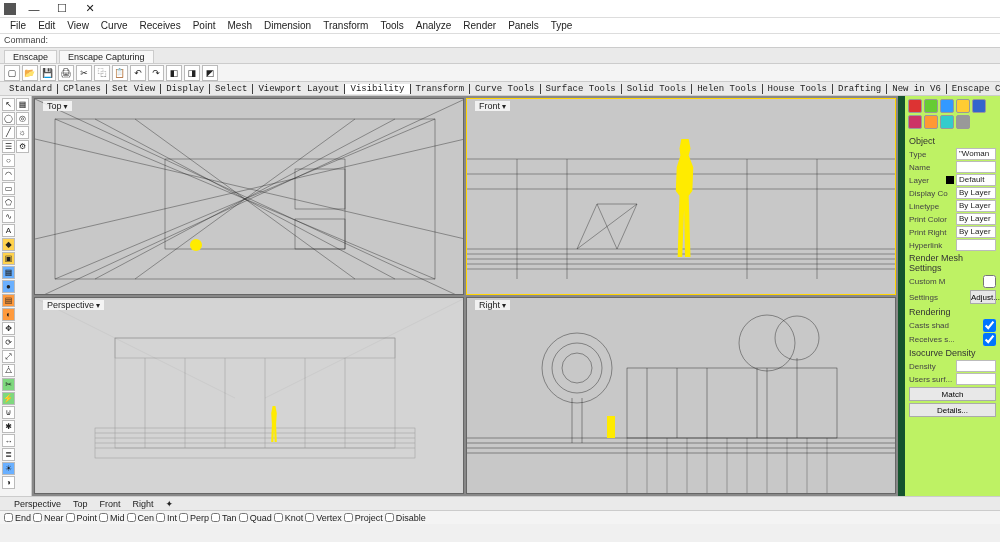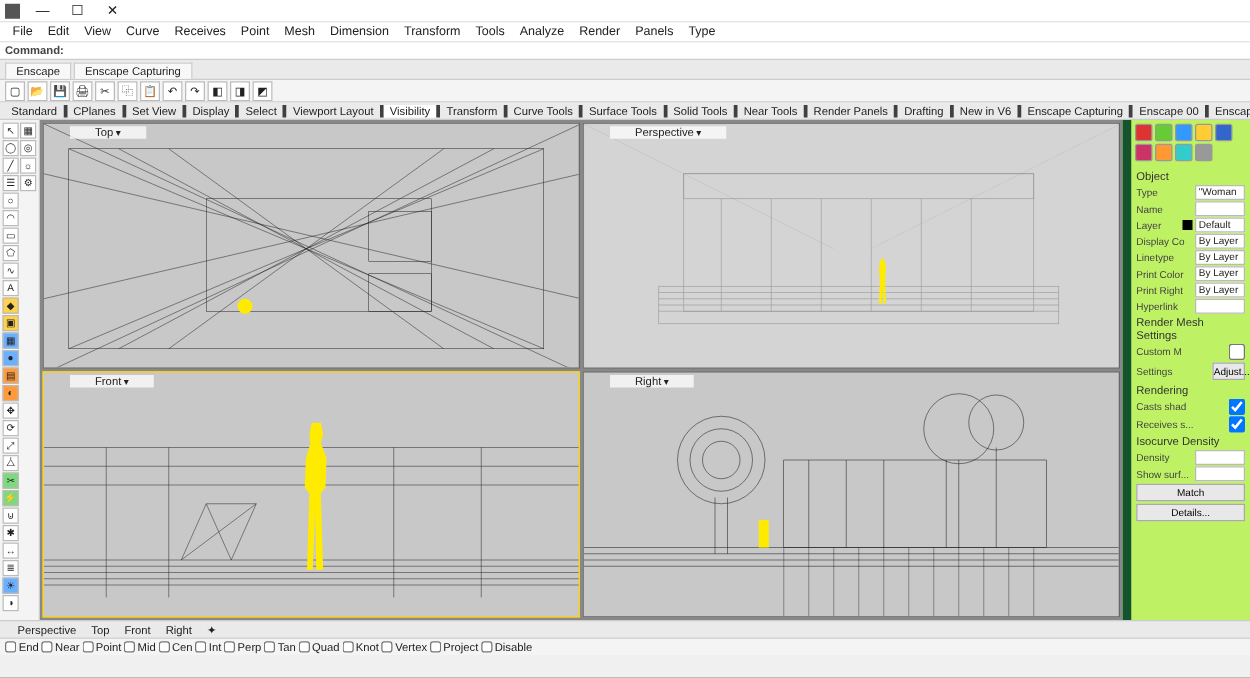--- a/index.html
+++ b/index.html
@@ -7,44 +7,44 @@
 
 .titlebar { height: 18px; background: #fff; display: flex; align-items: center; padding: 0 4px; border-bottom: 1px solid #ddd; }
 .titlebar .icon { width: 12px; height: 12px; background: #555; margin-right: 4px; }
 .titlebar .title { flex: 1; font-size: 10px; color: #333; }
 .titlebar .wbtn { width: 28px; height: 16px; display: flex; align-items: center; justify-content: center; font-size: 11px; }
 
 .menubar { height: 16px; background: #fff; display: flex; align-items: center; padding: 0 4px; border-bottom: 1px solid #ddd; }
 .menubar span { padding: 0 6px; font-size: 10px; cursor: default; }
 
 .cmdarea { background: #fff; border-bottom: 1px solid #ccc; padding: 1px 4px; font-size: 9px; color: #444; line-height: 11px; }
-.cmdarea .prompt { font-weight: bold; }
+.cmdarea .prompt { font-weight: normal; }
 
 .tabrow { height: 16px; background: #eaeaea; display: flex; align-items: flex-end; padding: 0 4px; border-bottom: 1px solid #ccc; }
 .tabrow .tab { padding: 1px 8px; font-size: 9px; background: #f8f8f8; border: 1px solid #ccc; border-bottom: none; margin-right: 2px; }
 
 .toolstrip { height: 18px; background: #f4f4f4; display: flex; align-items: center; padding: 0 4px; gap: 2px; border-bottom: 1px solid #ccc; }
 .toolstrip .tb { width: 16px; height: 16px; border: 1px solid #bbb; background: #fff; display: inline-flex; align-items: center; justify-content: center; font-size: 9px; }
 
 .tabtabs { height: 14px; background: #eaeaea; display: flex; align-items: center; padding: 0 4px; border-bottom: 1px solid #ccc; white-space: nowrap; overflow: hidden; }
-.tabtabs span { padding: 0 5px; font-size: 9px; border-right: 3px solid #404040; }
+.tabtabs span { padding: 0 5px; font-size: 9px; border-right: 1px solid #404040; font-family: Liberation Mono, monospace; }
 .tabtabs .active { background: #fff; }
 
 .main { display: flex; height: 400px; }
 .lefttools { width: 32px; background: #f4f4f4; border-right: 1px solid #ccc; display: flex; flex-direction: column; flex-wrap: wrap; padding: 2px; gap: 1px; }
 .lefttools .tb { width: 13px; height: 13px; border: 1px solid #bbb; background: #fff; font-size: 8px; display: flex; align-items: center; justify-content: center; }
 .lefttools .tb.c1 { background: #ffd24d; }
 .lefttools .tb.c2 { background: #6ab0ff; }
 .lefttools .tb.c3 { background: #ff9a3d; }
 .lefttools .tb.c4 { background: #7ed87e; }
 
 .viewports { flex: 1; display: grid; grid-template-columns: 1fr 1fr; grid-template-rows: 1fr 1fr; gap: 2px; background: #888; padding: 2px; }
 .vp { position: relative; background: #c8c8c8; overflow: hidden; border: 1px solid #666; }
 .vp.active { border: 1px solid #ffd400; }
-.vp .label { position: absolute; top: 2px; left: 21px; font-size: 9px; background: rgba(255,255,255,0.75); padding: 0 20px; z-index: 3; }
+.vp .label { position: absolute; top: 2px; left: 8px; font-size: 9px; background: rgba(255,255,255,0.75); padding: 0 4px; z-index: 3; }
 .vp .dd { font-size: 8px; padding-left: 2px; }
 .vp svg.bg { position: absolute; inset: 0; width: 100%; height: 100%; }
 .vp .hl { position: absolute; background: #ffeb00; z-index: 2; }
 
 .rightpanel { width: 102px; background: #bef264; border-left: 7px solid #14532d; display: flex; flex-direction: column; font-size: 9px; }
 .rp-icons { display: flex; flex-wrap: wrap; gap: 2px; padding: 3px; }
 .rp-icons .ic { width: 14px; height: 14px; border: 1px solid #999; border-radius: 2px; }
 .rp-section { padding: 2px 4px; }
 .rp-section .hdr { font-size: 9px; color: #333; margin: 2px 0; }
 .rp-row { display: flex; align-items: center; margin: 1px 0; }
@@ -116,22 +116,22 @@
   <span>CPlanes</span>
   <span>Set View</span>
   <span>Display</span>
   <span>Select</span>
   <span>Viewport Layout</span>
   <span class="active">Visibility</span>
   <span>Transform</span>
   <span>Curve Tools</span>
   <span>Surface Tools</span>
   <span>Solid Tools</span>
-  <span>Near Tools</span>
-  <span>Render Panels</span>
+  <span>Helen Tools</span>
+  <span>House Tools</span>
   <span>Drafting</span>
   <span>New in V6</span>
   <span>Enscape Capturing</span>
   <span>Enscape 00</span>
   <span>Enscape</span>
 </div>
 
 <div class="main">
   <div class="lefttools">
     <div class="tb">↖</div>
@@ -186,47 +186,20 @@
             <rect x="260" y="120" width="50" height="30"></rect>
           <line x1="0" y1="0" x2="430" y2="200"></line>
             <line x1="430" y1="0" x2="0" y2="200"></line>
           <line x1="0" y1="40" x2="430" y2="140"></line>
             <line x1="0" y1="140" x2="430" y2="40"></line>
         </g>
       </svg>
       <div class="hl" style="left:155px;top:140px;width:12px;height:12px;border-radius:50%;"></div>
     </div>
 
-    <div class="vp">
-      <div class="label"><span>Perspective</span><span class="dd">▾</span></div>
-      <svg class="bg">
-        <g stroke="#333" stroke-width="0.5" fill="none">
-          <rect x="80" y="40" width="280" height="110"></rect>
-          <rect x="80" y="40" width="280" height="20"></rect>
-          <line x1="110" y1="60" x2="110" y2="150"></line>
-            <line x1="150" y1="60" x2="150" y2="150"></line>
-          <line x1="190" y1="60" x2="190" y2="150"></line>
-            <line x1="230" y1="60" x2="230" y2="150"></line>
-          <line x1="270" y1="60" x2="270" y2="150"></line>
-            <line x1="310" y1="60" x2="310" y2="150"></line>
-          <rect x="60" y="130" width="320" height="30"></rect>
-          <line x1="60" y1="135" x2="380" y2="135"></line>
-            <line x1="60" y1="140" x2="380" y2="140"></line>
-          <line x1="60" y1="145" x2="380" y2="145"></line>
-            <line x1="60" y1="150" x2="380" y2="150"></line>
-        </g>
-        <g stroke="#aaa" stroke-width="0.3" fill="#ddd" opacity="0.6">
-          <polygon points="0,0 430,0 430,200 0,200"></polygon>
-          <line x1="0" y1="0" x2="200" y2="100"></line>
-            <line x1="430" y1="0" x2="230" y2="100"></line>
-        </g>
-      </svg>
-      <div class="hl" style="left:232px;top:108px;width:14px;height:36px;clip-path:polygon(40% 0,60% 0,70% 20%,65% 50%,70% 100%,55% 100%,50% 60%,45% 100%,30% 100%,35% 50%,30% 20%);"></div>
-    </div>
-
     <div class="vp active">
       <div class="label"><span>Front</span><span class="dd">▾</span></div>
       <svg class="bg">
         <g stroke="#222" stroke-width="0.4" fill="none">
           <line x1="0" y1="60" x2="430" y2="60"></line>
             <line x1="0" y1="75" x2="430" y2="75"></line>
           <line x1="0" y1="90" x2="430" y2="90"></line>
             <line x1="0" y1="150" x2="430" y2="150"></line>
           <line x1="0" y1="155" x2="430" y2="155"></line>
             <line x1="0" y1="160" x2="430" y2="160"></line>
@@ -235,20 +208,47 @@
           <line x1="50" y1="60" x2="50" y2="180"></line>
             <line x1="100" y1="60" x2="100" y2="180"></line>
           <line x1="280" y1="60" x2="280" y2="180"></line>
             <line x1="350" y1="60" x2="350" y2="180"></line>
           <polyline points="110,150 130,105 170,105 150,150"></polyline>
           <line x1="110" y1="150" x2="170" y2="105"></line>
             <line x1="150" y1="150" x2="130" y2="105"></line>
         </g>
       </svg>
       <div class="hl" style="left:195px;top:40px;width:46px;height:118px;clip-path:polygon(42% 0,58% 0,62% 8%,58% 14%,68% 24%,66% 44%,58% 48%,62% 100%,50% 100%,48% 60%,44% 100%,34% 100%,38% 48%,30% 44%,32% 24%,40% 14%,38% 8%);"></div>
+    </div>
+
+    <div class="vp">
+      <div class="label"><span>Perspective</span><span class="dd">▾</span></div>
+      <svg class="bg">
+        <g stroke="#333" stroke-width="0.5" fill="none">
+          <rect x="80" y="40" width="280" height="110"></rect>
+          <rect x="80" y="40" width="280" height="20"></rect>
+          <line x1="110" y1="60" x2="110" y2="150"></line>
+            <line x1="150" y1="60" x2="150" y2="150"></line>
+          <line x1="190" y1="60" x2="190" y2="150"></line>
+            <line x1="230" y1="60" x2="230" y2="150"></line>
+          <line x1="270" y1="60" x2="270" y2="150"></line>
+            <line x1="310" y1="60" x2="310" y2="150"></line>
+          <rect x="60" y="130" width="320" height="30"></rect>
+          <line x1="60" y1="135" x2="380" y2="135"></line>
+            <line x1="60" y1="140" x2="380" y2="140"></line>
+          <line x1="60" y1="145" x2="380" y2="145"></line>
+            <line x1="60" y1="150" x2="380" y2="150"></line>
+        </g>
+        <g stroke="#aaa" stroke-width="0.3" fill="#ddd" opacity="0.6">
+          <polygon points="0,0 430,0 430,200 0,200"></polygon>
+          <line x1="0" y1="0" x2="200" y2="100"></line>
+            <line x1="430" y1="0" x2="230" y2="100"></line>
+        </g>
+      </svg>
+      <div class="hl" style="left:232px;top:108px;width:14px;height:36px;clip-path:polygon(40% 0,60% 0,70% 20%,65% 50%,70% 100%,55% 100%,50% 60%,45% 100%,30% 100%,35% 50%,30% 20%);"></div>
     </div>
 
     <div class="vp">
       <div class="label"><span>Right</span><span class="dd">▾</span></div>
       <svg class="bg">
         <g stroke="#111" stroke-width="0.4" fill="none">
           <line x1="0" y1="140" x2="430" y2="140"></line>
             <line x1="0" y1="145" x2="430" y2="145"></line>
           <line x1="0" y1="150" x2="430" y2="150"></line>
           <rect x="160" y="70" width="210" height="70"></rect>
@@ -352,21 +352,21 @@
           <label>Receives s...</label>
           <input type="checkbox" checked="" style="">
         </div>
 
       <div class="hdr">Isocurve Density</div>
       <div class="rp-row">
           <label>Density</label>
           <div class="val"></div>
         </div>
       <div class="rp-row">
-          <label>Show surf...</label>
+          <label>Users surf...</label>
           <div class="val"></div>
         </div>
 
       <button class="rp-btn">Match</button>
       <button class="rp-btn">Details...</button>
     </div>
   </div>
 </div>
 
 <div class="vptabs">

